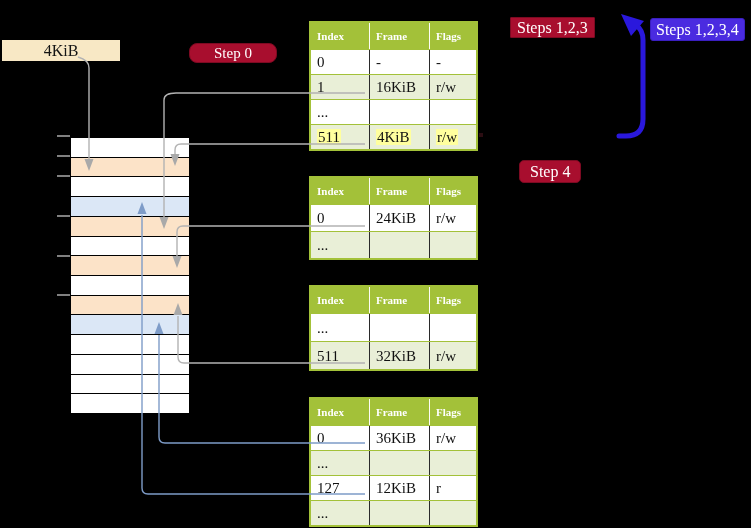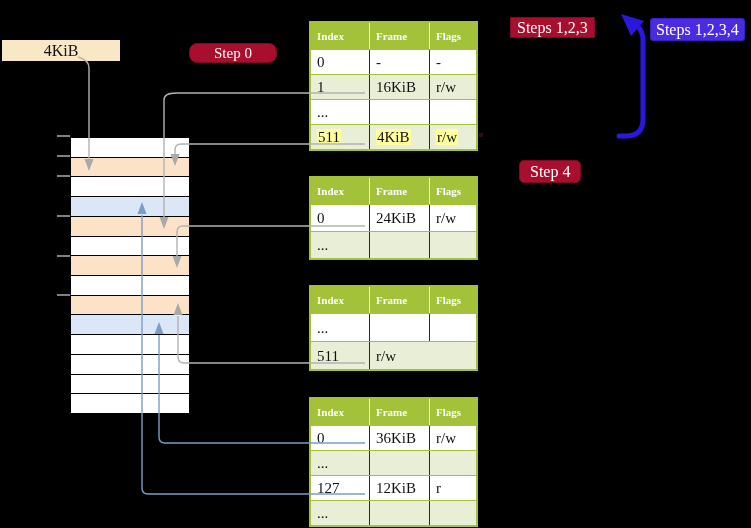--- a/index.html
+++ b/index.html
@@ -146,20 +146,21 @@
     <div class="cell col-frame">Frame</div>
     <div class="cell col-flags">Flags</div>
   </div>
   <div class="trow tbody">
     <div class="cell col-index">...</div>
     <div class="cell col-frame"></div>
     <div class="cell col-flags"></div>
   </div>
   <div class="trow tbody shaded">
     <div class="cell col-index">511</div>
+    <div class="cell col-frame">32KiB</div>
     <div class="cell col-flags">r/w</div>
   </div>
 </div>
 
 <div class="abs ptable t4" id="table4">
   <div class="trow thead">
     <div class="cell col-index">Index</div>
     <div class="cell col-frame">Frame</div>
     <div class="cell col-flags">Flags</div>
   </div>

